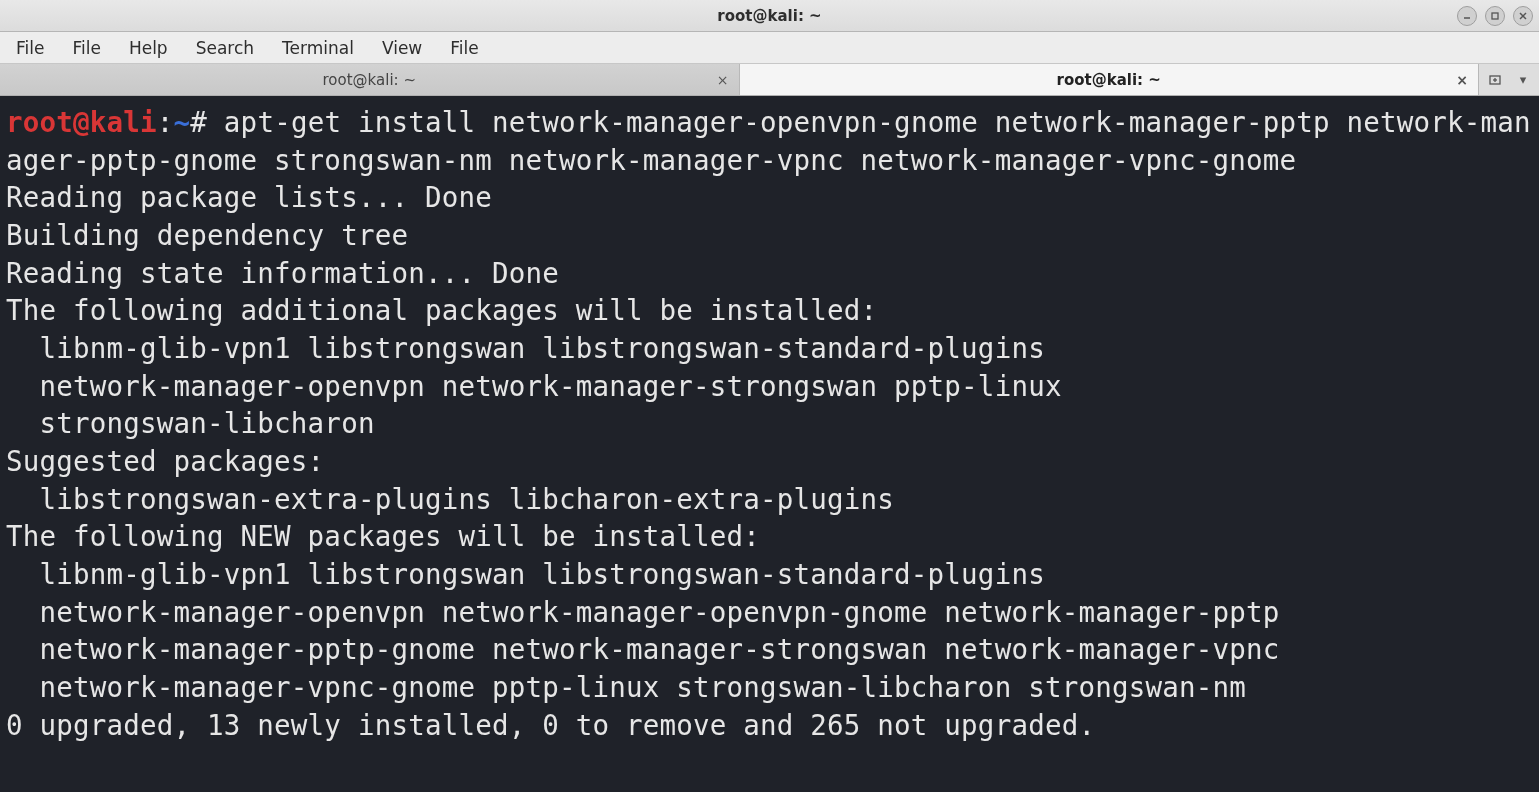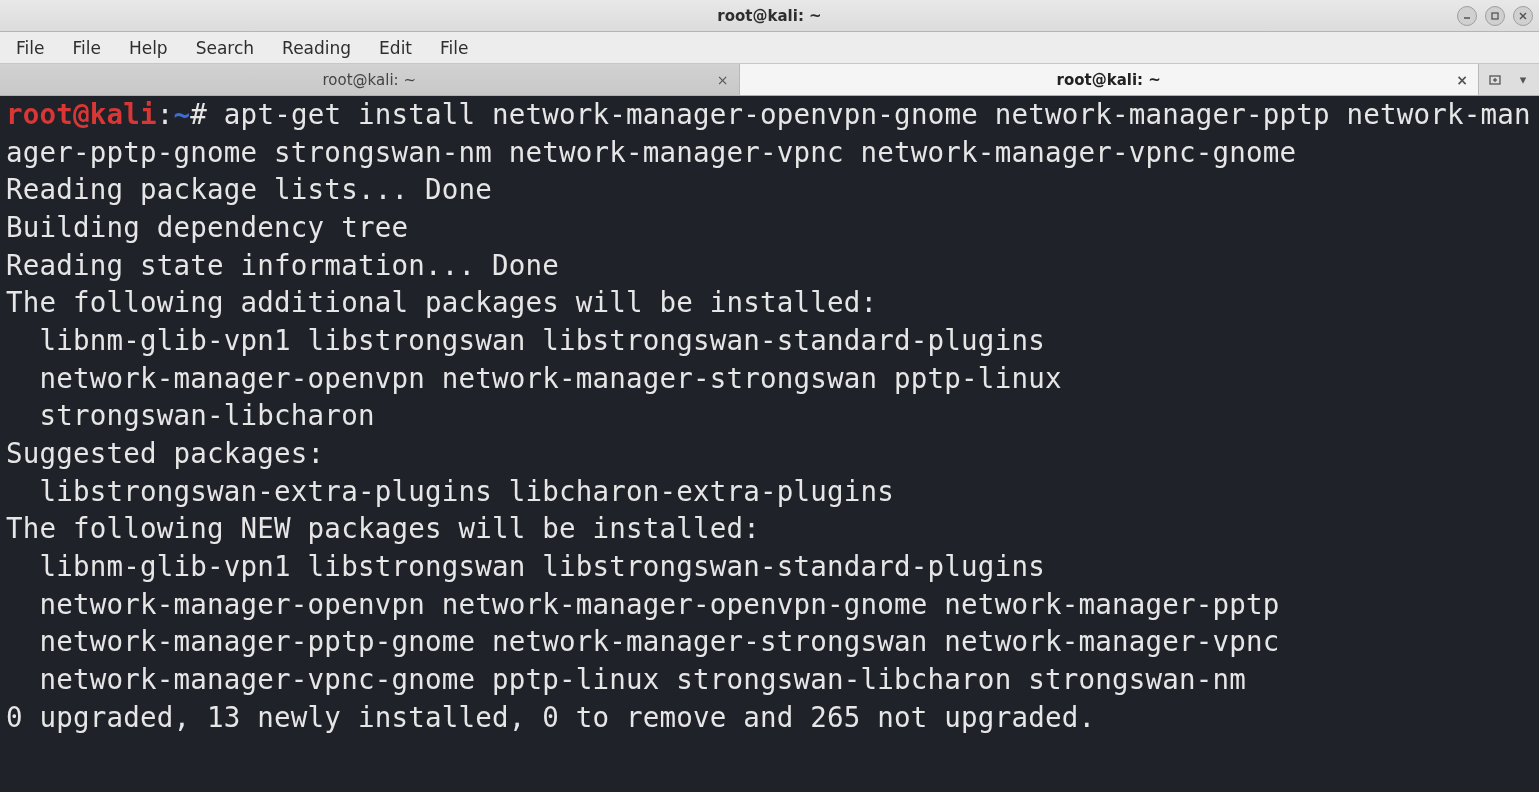--- a/index.html
+++ b/index.html
@@ -102,21 +102,21 @@
     width: 22px; height: 22px;
     display: flex; align-items: center; justify-content: center;
     font-size: 13px; color: #555;
     cursor: pointer;
   }
   
   
   .terminal {
     background: #1f2229;
     height: calc(792px - 32px - 32px - 32px);
-    padding: 0 6px;
+    padding: 8px 6px;
     font-family: "DejaVu Sans Mono", "Liberation Mono", monospace;
     font-size: 27.5px;
     line-height: 1.37;
     color: #e6e6e6;
     white-space: pre-wrap;
     word-break: break-all;
     overflow: hidden;
     letter-spacing: 0.2px;
   }
   .prompt-user { color: #d93636; font-weight: bold; }
@@ -147,22 +147,22 @@
         </svg>
     </div>
   </div>
 </div>
 
 <div class="menubar">
   <div class="menu-item">File</div>
   <div class="menu-item">File</div>
   <div class="menu-item">Help</div>
   <div class="menu-item">Search</div>
-  <div class="menu-item">Reading</div>
-  <div class="menu-item">Edit</div>
+  <div class="menu-item">Terminal</div>
+  <div class="menu-item">View</div>
   <div class="menu-item">File</div>
 </div>
 
 <div class="tabbar">
   <div class="tab inactive">
     <span>root@kali: ~</span>
     <span class="tab-close">×</span>
   </div>
   <div class="tab active">
     <span>root@kali: ~</span>

